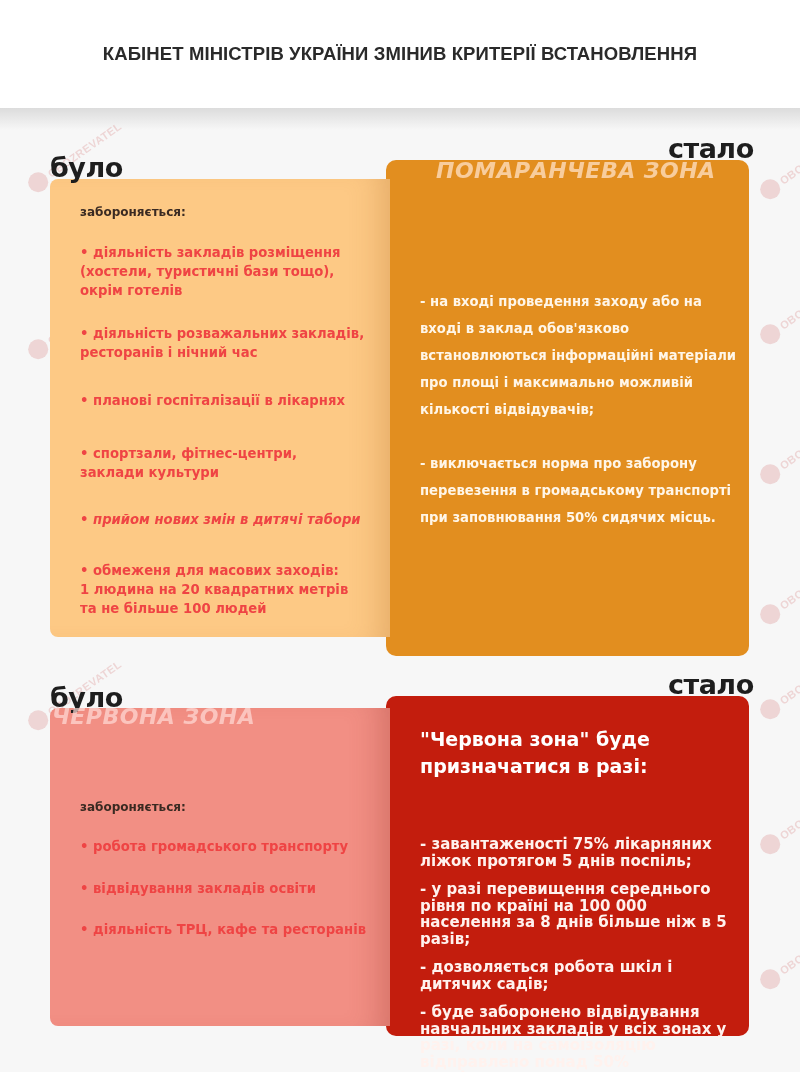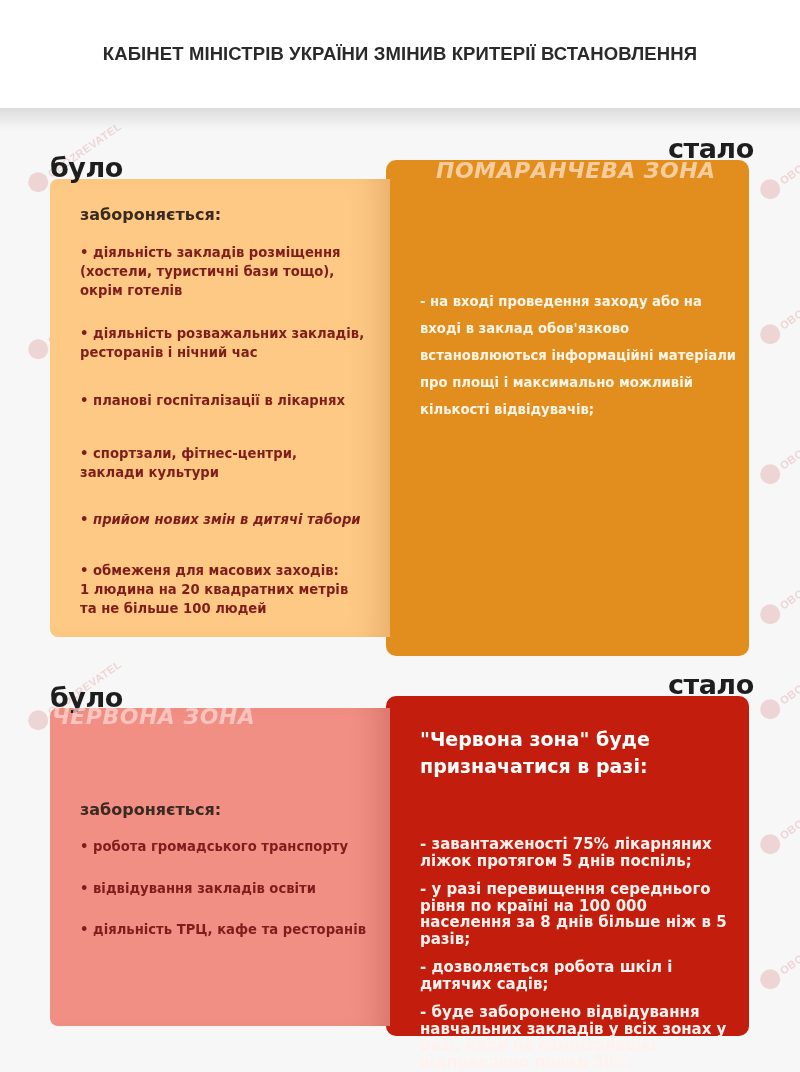--- a/index.html
+++ b/index.html
@@ -56,25 +56,25 @@
     .card-left-red {
       left: 50px; top: 708px; width: 340px; height: 318px; background: #f28f84;
       box-shadow: inset -30px 0 30px -20px rgba(150,50,40,0.3);
       border-radius: 8px 0 0 8px;
     }
     .card-right-red {
       left: 386px; top: 696px; width: 363px; height: 340px; background: #c31d0d;
       border-radius: 10px;
     }
     .heading-left {
-      position: absolute; font-weight: bold; font-size: 16px; color: #3a2a22;
+      position: absolute; font-weight: bold; font-size: 12px; color: #3a2a22;
     }
     .bullet {
       position: absolute; font-weight: bold; font-size: 13.2px; line-height: 19px;
-      color: #7f1d1d; white-space: pre-line; width: 300px;
+      color: #ef4444; white-space: pre-line; width: 300px;
     }
     .orange-text {
       position: absolute; left: 420px; top: 288px; width: 320px;
       color: #fff6e8; font-weight: bold; font-size: 13.2px; line-height: 27px;
     }
     .orange-text p { margin-bottom: 27px; }
     .red-heading {
       position: absolute; left: 420px; top: 726px; width: 320px;
       color: #ffffff; font-weight: bold; font-size: 19px; line-height: 27px;
     }
@@ -151,20 +151,21 @@
   <div class="bullet" style="left:80px;top:391px;">• планові госпіталізації в лікарнях</div>
   <div class="bullet" style="left:80px;top:444px;">• спортзали, фітнес-центри,
 заклади культури</div>
   <div class="bullet" style="left:80px;top:510px;font-style:italic;">• прийом нових змін в дитячі табори</div>
   <div class="bullet" style="left:80px;top:561px;">• обмеженя для масових заходів:
 1 людина на 20 квадратних метрів
 та не більше 100 людей</div>
 
   <div class="orange-text">
     <p>- на вході проведення заходу або на вході в заклад обов'язково встановлюються інформаційні матеріали про площі і максимально можливій кількості відвідувачів;</p>
+    <p>- виключається норма про заборону перевезення в громадському транспорті при заповнювання 50% сидячих місць.</p>
   </div>
 </section>
 
 <section>
   <div class="card card-right-red"></div>
   <div class="card card-left-red"></div>
 
   <div class="label-big" style="left:50px;top:682px;">було</div>
   <div class="label-big" style="left:668px;top:669px;">стало</div>
   <div class="zone-title" style="left:52px;top:704px;color:rgba(255,220,215,0.7);">ЧЕРВОНА ЗОНА</div>

